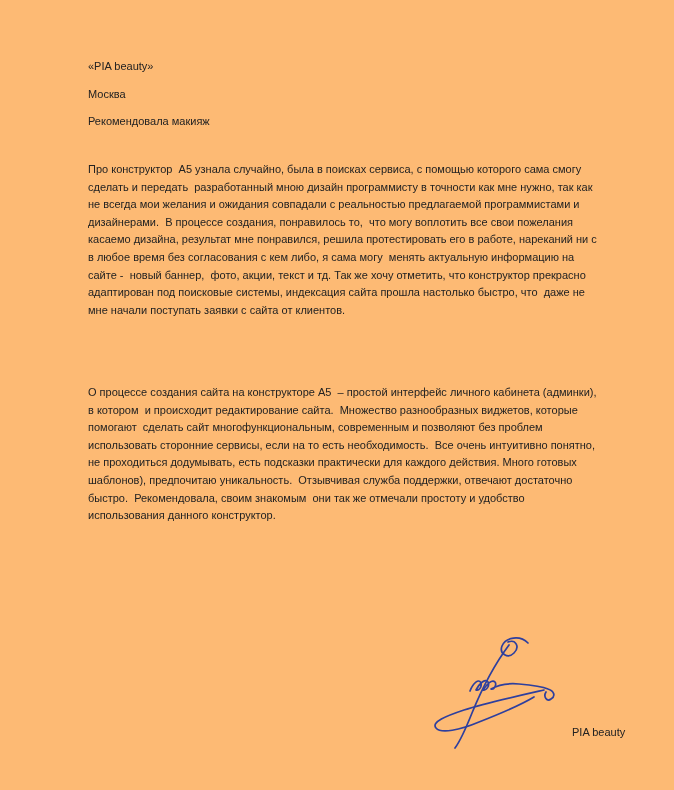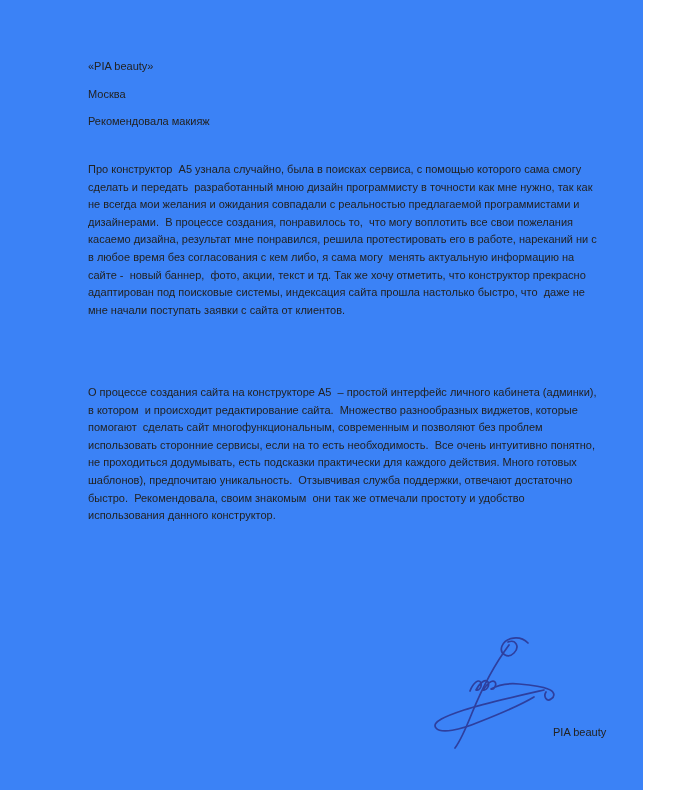--- a/index.html
+++ b/index.html
@@ -2,27 +2,26 @@
 <html><head>
 <meta charset="utf-8">
 <style>
   html, body {
     margin: 0;
     padding: 0;
     background: #ffffff;
   }
   .page {
     position: relative;
-    width: 626px;
+    width: 674px;
     height: 790px;
-    background: #3b82f6;
+    background: #fdba74;
     font-family: "Liberation Sans", sans-serif;
     color: #222222;
     overflow: hidden;
-    padding-left: 17px;
   }
   .doc-header {
     position: absolute;
     left: 88px;
     top: 60px;
     font-size: 11px;
   }
   .hline {
     height: 27.5px;
     white-space: pre;
@@ -39,21 +38,21 @@
   .signature {
     position: absolute;
     left: 424px;
     top: 633px;
     width: 142px;
     height: 120px;
   }
   .signature svg { display: block; width: 142px; height: 120px; }
   .sig-label {
     position: absolute;
-    left: 553px;
+    left: 572px;
     top: 726px;
     font-size: 11px;
     white-space: pre;
   }
 </style>
 </head>
 <body>
 
 <div class="page">
 

